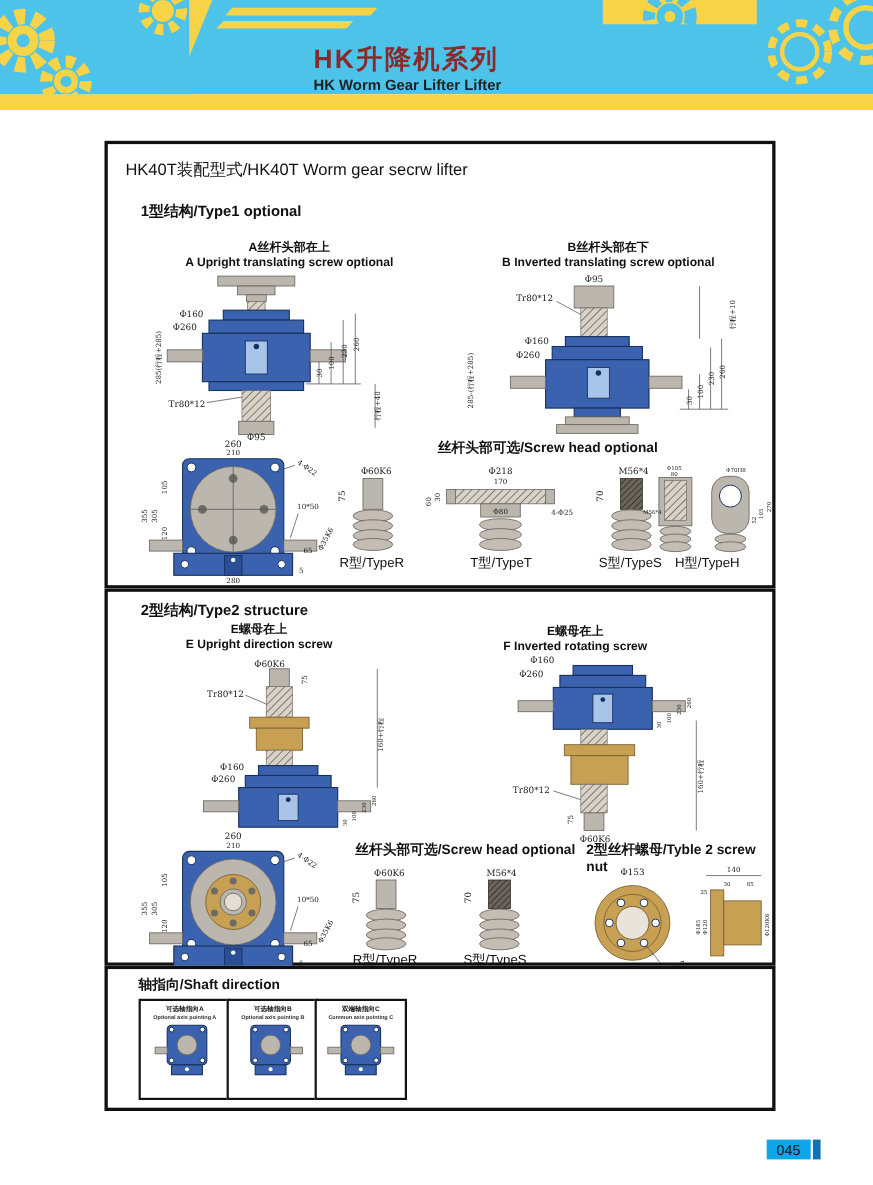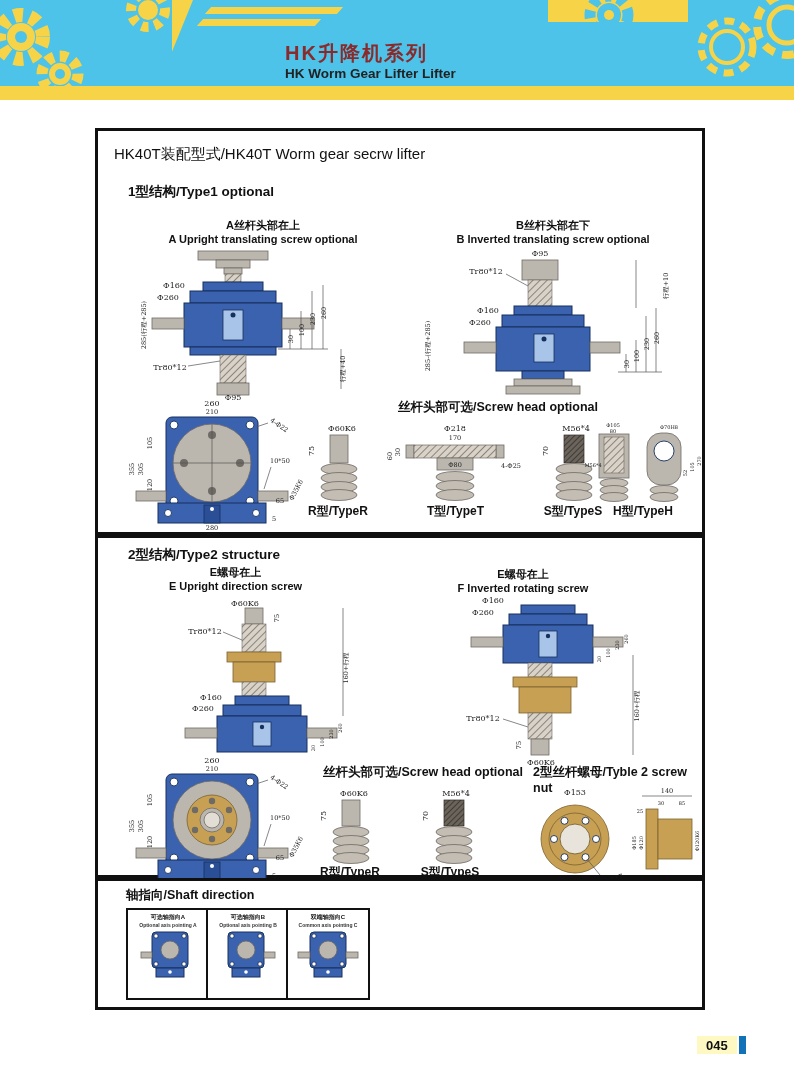--- a/index.html
+++ b/index.html
@@ -8,55 +8,55 @@
   
   .hdr{position:absolute;left:0;top:0;width:794px;height:86px;background:#F7D447;overflow:hidden;}
   .hdr-cyan-left{position:absolute;left:0;top:0;width:172px;height:86px;background:#4DC3EA;}
   .hdr-cyan-band{position:absolute;left:0;top:0;width:794px;height:86px;background:#4DC3EA;
       clip-path:polygon(193px 0,548px 0,548px 22px,688px 22px,688px 0,794px 0,794px 86px,158px 86px);}
   .stripe{position:absolute;height:7px;background:#F7D447;transform:skewX(-42deg);}
   .s1{left:208px;top:7px;width:132px;}
   .s2{left:200px;top:19px;width:118px;}
   .gear{position:absolute;}
   .hdr-title{position:absolute;left:285px;top:42px;line-height:1.1;}
-  .hdr-title .cn{font-size:20px;font-weight:bold;color:#8B2A2A;letter-spacing:2px;}
+  .hdr-title .cn{font-size:24px;font-weight:bold;color:#8B2A2A;letter-spacing:2px;}
   .hdr-title .en{font-size:13.5px;font-weight:bold;color:#222;margin-top:3px;}
   .ystrip{position:absolute;left:0;top:86px;width:794px;height:14px;background:#F7D447;}
   
   .box{position:absolute;left:95px;width:604px;background:#fff;border:3px solid #101010;}
   .box1{top:128px;height:401px;}
   .box2{top:535px;height:337px;}
   .box3{top:878px;height:126px;}
   .h1{position:absolute;left:16px;top:14px;font-size:15px;font-weight:normal;}
   .h2{position:absolute;font-size:13.5px;font-weight:bold;}
   .cap{position:absolute;text-align:center;line-height:1.25;}
   .cap .cn{font-size:11px;font-weight:bold;}
   .cap .en{font-size:11px;font-weight:bold;}
   .subhead{position:absolute;font-size:12.5px;font-weight:bold;}
-  .typelabel{position:absolute;font-size:12px;font-weight:bold;text-align:center;}
+  .typelabel{position:absolute;font-size:12px;font-weight:normal;text-align:center;}
   .fig{position:absolute;}
   
   svg .fb{fill:#3A62AE;stroke:#17305E;stroke-width:1;}
   svg .fb2{fill:#2B4F96;stroke:#17305E;stroke-width:0.8;}
   svg .fg{fill:#BCB7AE;stroke:#6E6A64;stroke-width:0.8;}
   svg .fbr{fill:#C7A054;stroke:#7A6231;stroke-width:0.8;}
   svg .fl{fill:#A8C4E8;stroke:#17305E;stroke-width:0.8;}
   svg .coil{fill:#C3BDB3;stroke:#6E6A64;stroke-width:0.8;}
   svg .dim{font-family:"DejaVu Serif",serif;font-size:8px;fill:#1a1a1a;text-anchor:middle;}
   svg .dim.sm{font-size:6.5px;}
   svg .dim.xs{font-size:5px;}
   svg .dl{stroke:#555;stroke-width:0.7;}
   svg .hole{fill:#fff;stroke:#17305E;stroke-width:0.9;}
   
   .sd-cell{position:absolute;top:27px;width:80px;height:88px;border:2px solid #111;background:#fff;text-align:center;}
   .sd-cell .c1{font-size:6px;font-weight:bold;margin-top:3px;}
   .sd-cell .c2{font-size:5px;font-weight:bold;color:#333;}
   
   .pageno{position:absolute;left:697px;top:1036px;height:18px;display:flex;align-items:stretch;}
-  .pageno .num{background:#fef9c3;color:#111;font-size:13px;font-weight:bold;
+  .pageno .num{background:#0ea5e9;color:#111;font-size:13px;font-weight:normal;
                padding:1px 9px 0 9px;display:flex;align-items:center;}
   .pageno .bar{width:7px;background:#1272B8;margin-left:2px;}
 </style>
 </head>
 <body>
 
 <svg width="0" height="0" style="position:absolute" aria-hidden="true">
   <defs>
     <pattern id="hA" width="5" height="5" patternUnits="userSpaceOnUse" patternTransform="rotate(45)">
       <rect width="5" height="5" fill="#D8D2C8"></rect>

